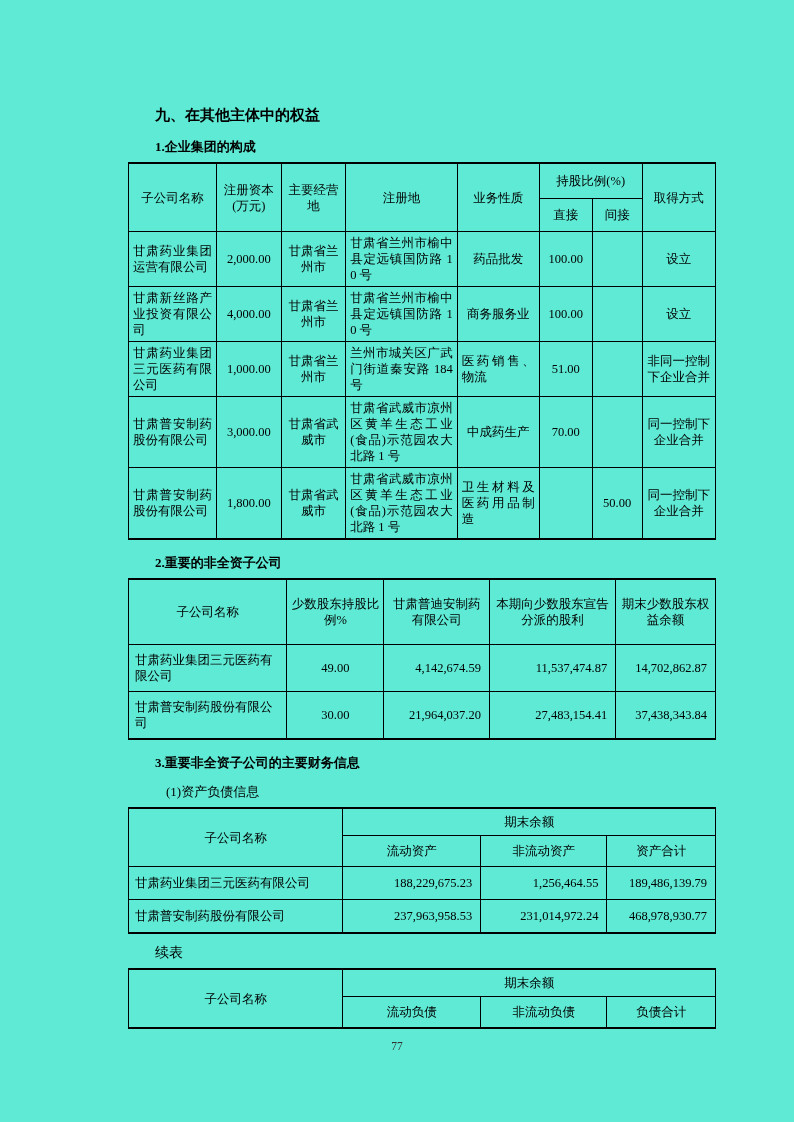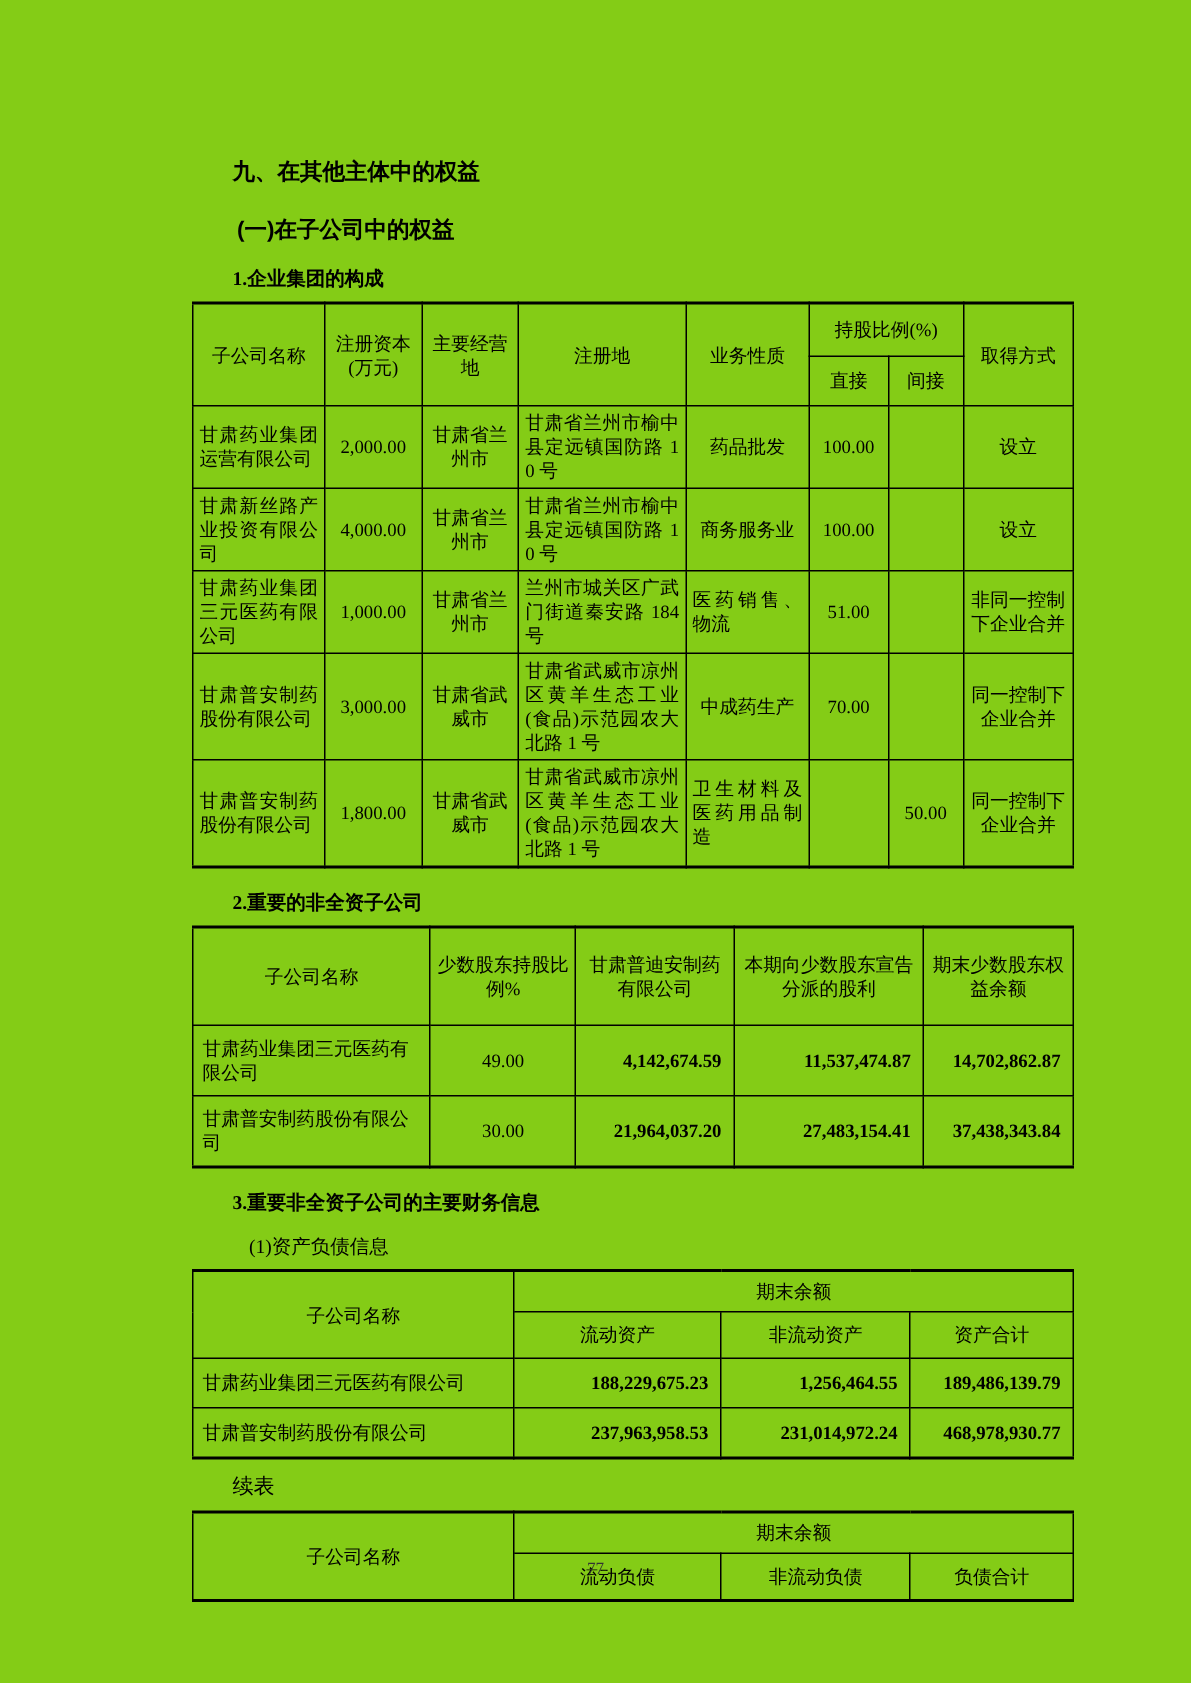--- a/index.html
+++ b/index.html
@@ -1,20 +1,20 @@
 <!DOCTYPE html>
 <html lang="zh"><head>
 <meta charset="utf-8">
 <style>
   html, body { margin: 0; padding: 0; background: #ffffff; }
   .page {
     position: relative;
     width: 794px;
     height: 1122px;
-    background: #84cc16;
+    background: #5eead4;
     color: #000;
     font-family: "Liberation Serif", "DejaVu Serif", serif;
     box-sizing: border-box;
     padding: 106px 78px 0 128px;
     overflow: hidden;
   }
   .h-main {
     font-weight: bold;
     font-size: 15px;
     line-height: 18px;
@@ -45,21 +45,21 @@
     font-size: 12.5px;
     font-weight: normal;
     line-height: 16px;
     padding: 3px 4px;
     vertical-align: middle;
     text-align: center;
     overflow: hidden;
     word-break: break-all;
   }
   .t-left  { text-align: left; padding-left: 6px; }
-  .t-right { text-align: right; padding-right: 8px; font-weight: bold; }
+  .t-right { text-align: right; padding-right: 8px; }
   .t-just  { text-align: justify; text-justify: inter-ideograph; }
 
   .tbl-group tr.hdr1 th { height: 28px; }
   .tbl-group tr.hdr2 th { height: 26px; }
   .tbl-minority tr.hdr th { height: 58px; }
   .tbl-minority td { height: 40px; }
   .tbl-fin tr.hdr1 th { height: 20px; }
   .tbl-fin tr.hdr2 th { height: 24px; }
   .tbl-fin td { height: 26px; }
 
@@ -73,21 +73,20 @@
     color: #333;
     font-family: Liberation Serif, serif;
   }
 </style>
 </head>
 <body>
 
 <div class="page">
 
   <div class="h-main">九、在其他主体中的权益</div>
-  <div class="h-sub">(一)在子公司中的权益</div>
   <div class="p-num">1.企业集团的构成</div>
 
   <table class="tbl-group">
     <colgroup>
       <col style="width:15%">
         <col style="width:11%">
         <col style="width:11%">
         <col style="width:19%">
       <col style="width:14%">
         <col style="width:9%">

